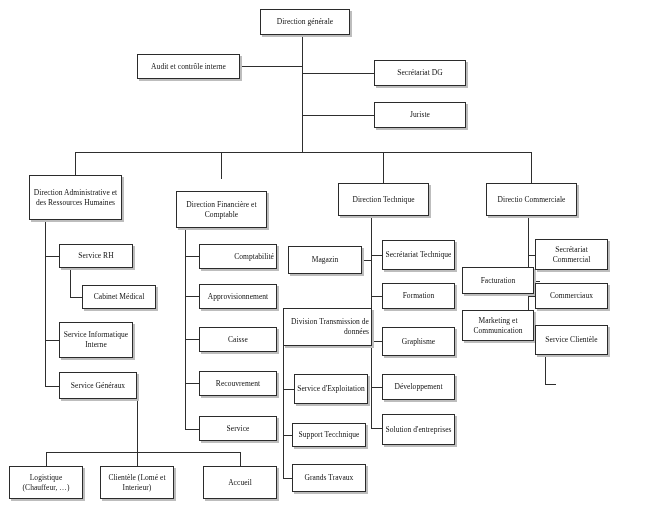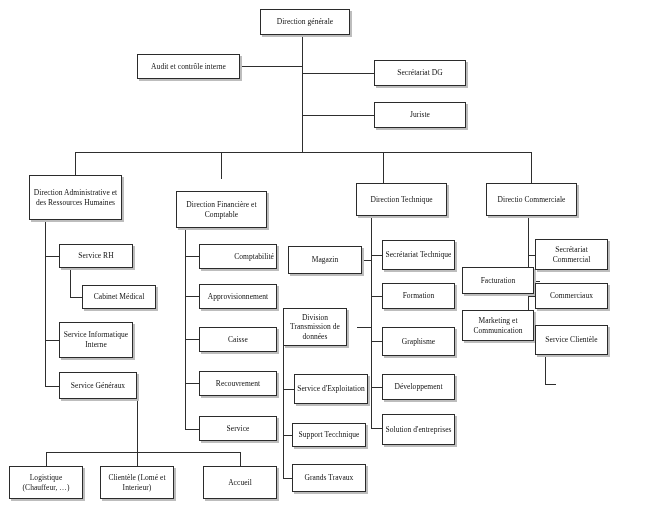--- a/index.html
+++ b/index.html
@@ -107,21 +107,21 @@
     </div>
     <div class="node" style="left: 374px; top: 102px; width: 92px; height: 26px;">
       <span>Juriste</span>
     </div>
     <div class="node" style="left: 29px; top: 175px; width: 93px; height: 45px;">
       <span>Direction Administrative et des Ressources Humaines</span>
     </div>
     <div class="node" style="left: 176px; top: 179px; width: 91px; height: 37px; margin-top: 12px;">
       <span>Direction Financière et Comptable</span>
     </div>
-    <div class="node" style="left: 338px; top: 183px; width: 91px; height: 33px; margin-left: 18px;">
+    <div class="node" style="left: 338px; top: 183px; width: 91px; height: 33px;">
       <span>Direction Technique</span>
     </div>
     <div class="node" style="left: 486px; top: 183px; width: 91px; height: 33px;">
       <span>Directio Commerciale</span>
     </div>
     <div class="node" style="left: 59px; top: 244px; width: 74px; height: 24px;">
       <span>Service RH</span>
     </div>
     <div class="node" style="left: 82px; top: 285px; width: 74px; height: 24px; justify-content: center;">
       <span>Cabinet Médical</span>
@@ -152,21 +152,21 @@
     </div>
     <div class="node" style="left: 199px; top: 371px; width: 78px; height: 25px;">
       <span>Recouvrement</span>
     </div>
     <div class="node" style="left: 199px; top: 416px; width: 78px; height: 25px;">
       <span>Service</span>
     </div>
     <div class="node" style="left: 288px; top: 246px; width: 74px; height: 28px;">
       <span>Magazin</span>
     </div>
-    <div class="node" style="left: 283px; top: 308px; width: 64px; height: 38px;">
+    <div class="node" style="left: 283px; top: 308px; width: 89px; height: 38px; text-align: right;">
       <span>Division Transmission de données</span>
     </div>
     <div class="node" style="left: 294px; top: 374px; width: 74px; height: 30px;">
       <span>Service d'Exploitation</span>
     </div>
     <div class="node" style="left: 292px; top: 423px; width: 74px; height: 24px;">
       <span>Support Tecchnique</span>
     </div>
     <div class="node" style="left: 292px; top: 464px; width: 74px; height: 28px;">
       <span>Grands Travaux</span>

